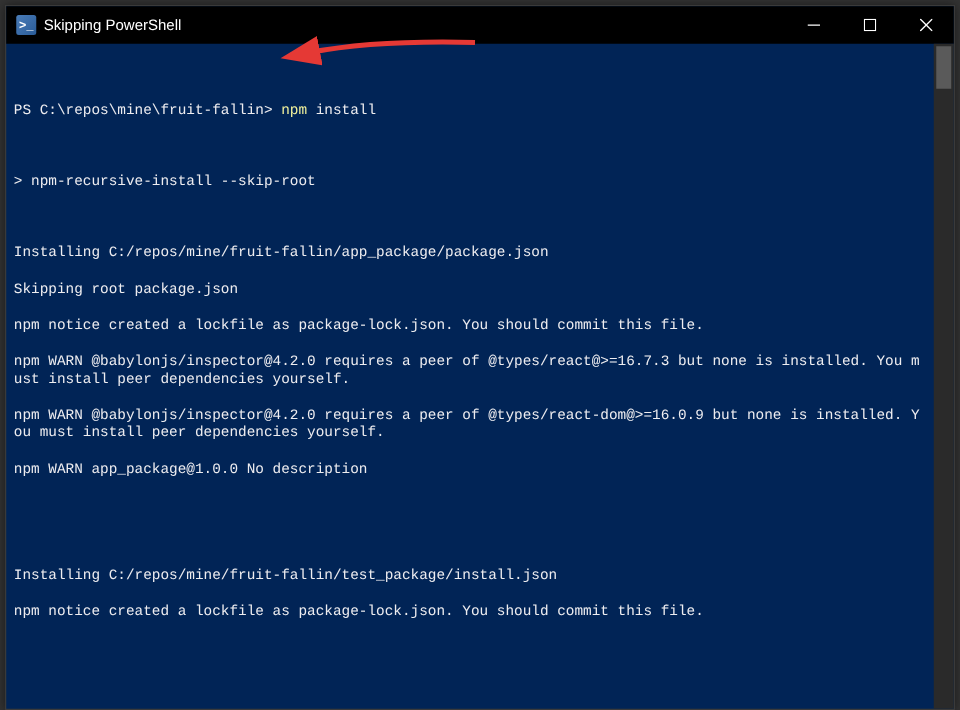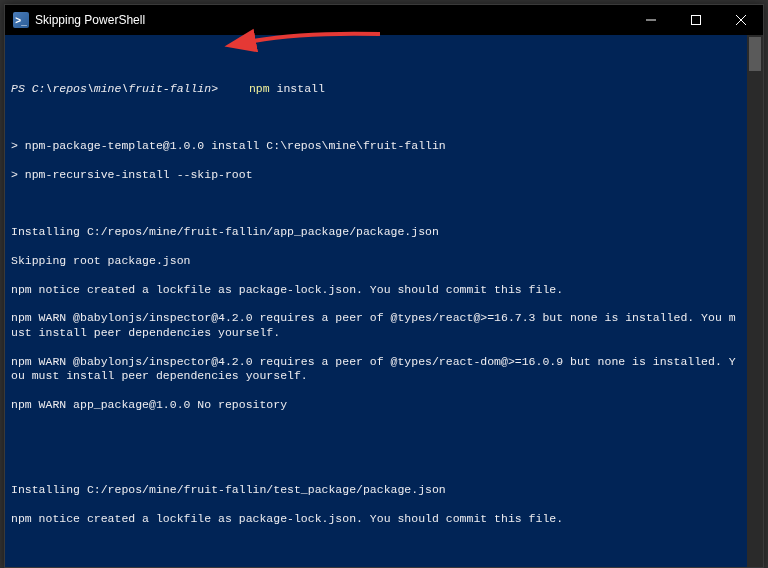--- a/index.html
+++ b/index.html
@@ -77,22 +77,22 @@
       background: #2a2a2a;
     }
     .scroll-thumb {
       position: absolute;
       top: 2px;
       left: 2px;
       right: 2px;
       height: 34px;
       background: #5a5a5a;
     }
-    .prompt-path { color: #eeedf0; font-style: italic; }
-    .cmd-yellow { color: #f2f29c; margin-left: 24px; }
+    .prompt-path { color: #eeedf0; }
+    .cmd-yellow { color: #f2f29c; }
     .cmd-white { color: #eeedf0; }
     .arrow {
       position: absolute;
       top: 32px;
       left: 240px;
       pointer-events: none;
     }
     .arrow svg { overflow: visible; }
     .line { display: block; }
     .blank { height: 14px; }
@@ -124,32 +124,31 @@
             <line x1="10" y1="0" x2="0" y2="10"></line>
           </svg>
       </div>
     </div>
   </div>
 
   <div class="terminal">
     <div class="terminal-inner">
 <span class="line"><span class="prompt-path">PS C:\repos\mine\fruit-fallin&gt; </span><span class="cmd-yellow">npm</span><span class="cmd-white"> install</span></span>
 <div class="blank"></div>
-<span class="line">&gt; npm-package-template@1.0.0 install C:\repos\mine\fruit-fallin</span>
 <span class="line">&gt; npm-recursive-install --skip-root</span>
 <div class="blank"></div>
 <span class="line">Installing C:/repos/mine/fruit-fallin/app_package/package.json</span>
 <span class="line">Skipping root package.json</span>
 <span class="line">npm notice created a lockfile as package-lock.json. You should commit this file.</span>
 <span class="line">npm WARN @babylonjs/inspector@4.2.0 requires a peer of @types/react@&gt;=16.7.3 but none is installed. You must install peer dependencies yourself.</span>
 <span class="line">npm WARN @babylonjs/inspector@4.2.0 requires a peer of @types/react-dom@&gt;=16.0.9 but none is installed. You must install peer dependencies yourself.</span>
-<span class="line">npm WARN app_package@1.0.0 No repository</span>
+<span class="line">npm WARN app_package@1.0.0 No description</span>
 <div class="blank"></div>
 <div class="blank"></div>
-<span class="line">Installing C:/repos/mine/fruit-fallin/test_package/package.json</span>
+<span class="line">Installing C:/repos/mine/fruit-fallin/test_package/install.json</span>
 <span class="line">npm notice created a lockfile as package-lock.json. You should commit this file.</span>
 
 
 
 
 
 
 
 
 

